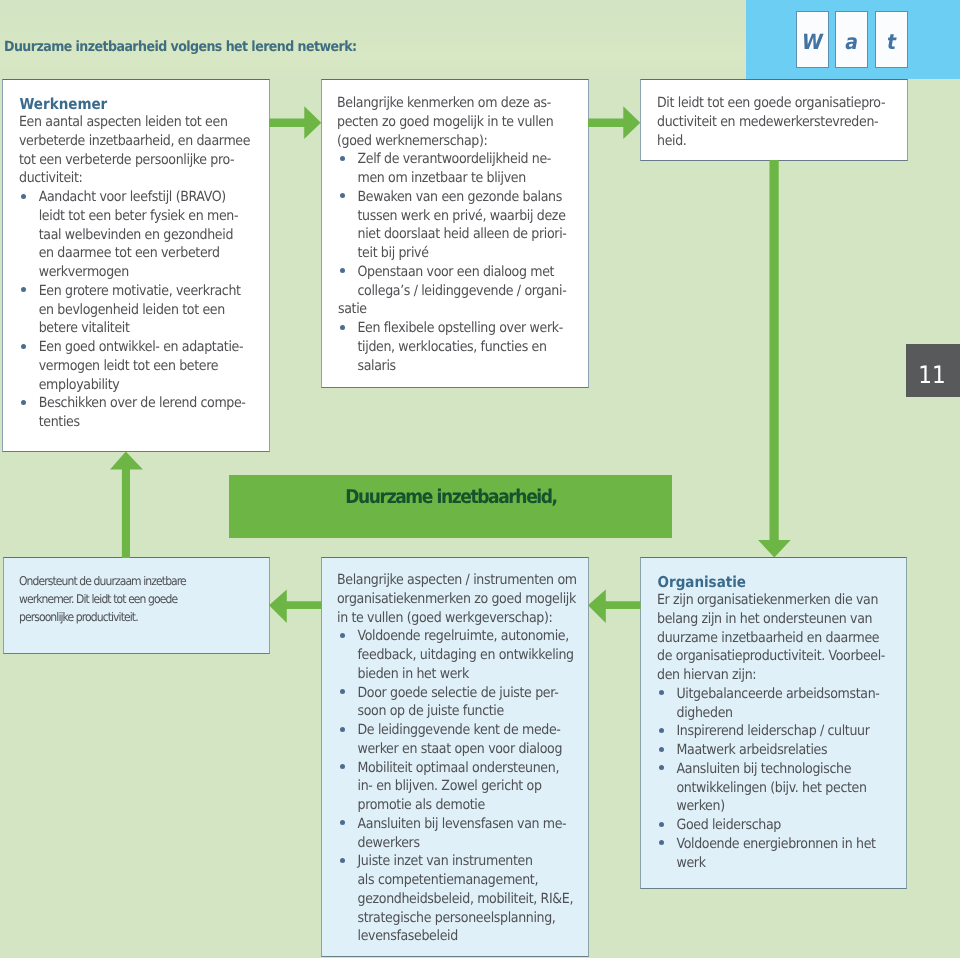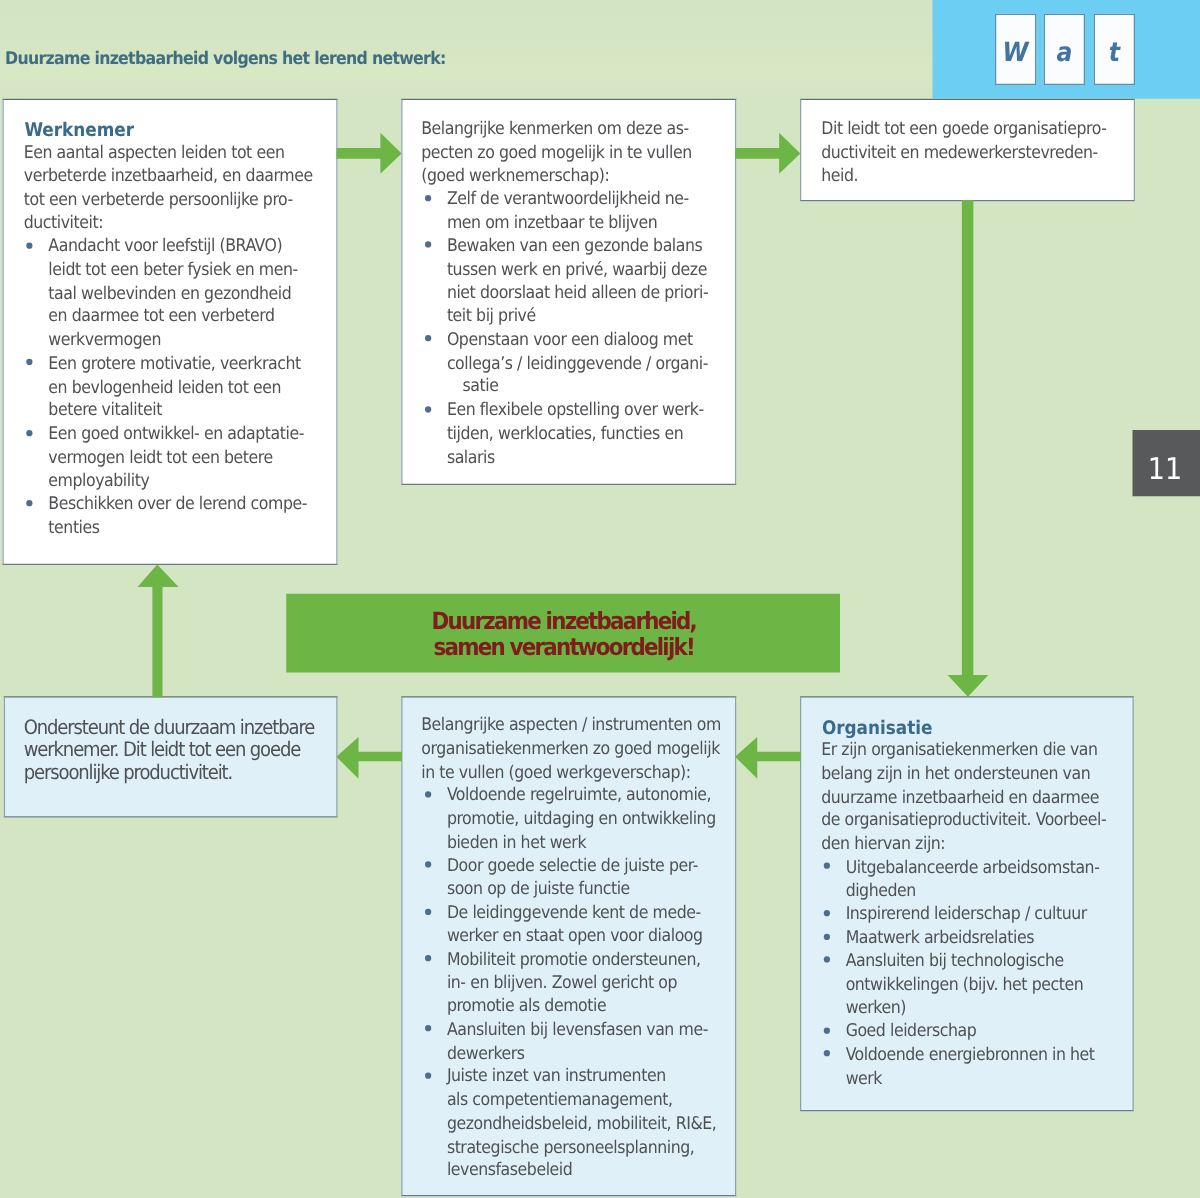--- a/index.html
+++ b/index.html
@@ -23,29 +23,29 @@
 
   
   .box{position:absolute;box-sizing:border-box;border:1px solid #8a9cb2;}
   .wbox{background:#ffffff;border-color:#8fa1b6;
       border-top-color:#5b6e68;border-bottom-color:#69798a;}
   .bbox{background:#dff0f9;border-color:#8aa3a8;
       border-top-color:#5e7370;border-bottom-color:#68808a;}
 
   
   .tx{position:absolute;white-space:pre;font-size:14px;letter-spacing:-0.35px;line-height:13px;color:#4f5053;}
-  .tx.big{font-size:16px;letter-spacing:-0.9px;}
+  .tx.big{font-size:12px;letter-spacing:-0.9px;}
   .hd{position:absolute;white-space:pre;font-size:15px;line-height:15px;
       font-weight:bold;color:#3a6a8c;}
   .bul{position:absolute;width:5px;height:5px;border-radius:50%;background:#4c6d8e;}
 
   
   #banner{position:absolute;left:229px;top:475px;width:443px;height:63px;background:#6db544;}
   .bt{position:absolute;white-space:pre;font-size:19px;letter-spacing:-1.4px;line-height:19px;font-weight:bold;
-      color:#7f1d1d;text-align:center;width:444px;left:0;}
+      color:#14532d;text-align:center;width:444px;left:0;}
 
   
   #pagenum{position:absolute;left:906px;top:344px;width:54px;height:53px;background:#58595b;}
   #pagenum span{position:absolute;left:5px;width:42px;top:31px;text-align:center;
       color:#fff;font-size:24px;line-height:0;letter-spacing:0px;}
 
   
   svg.arrow{position:absolute;display:block;}
   svg.arrow path{fill:#6db544;}
 </style>
@@ -66,21 +66,20 @@
         <span>t</span>
       </div>
   </div>
 
   <div id="pagenum">
       <span>11</span>
     </div>
 
   <div id="banner">
     <div class="bt" style="top:13px">Duurzame inzetbaarheid,</div>
-    <div class="bt" style="top:33.5px">samen verantwoordelijk!</div>
   </div>
 
   <div id="boxlayer">
   <div class="box wbox" style="left:2px;top:79px;width:268px;height:373px"></div>
   <div class="hd" style="left:19.5px;top:97px">Werknemer</div>
   <div class="tx" style="left:19px;top:116px">Een aantal aspecten leiden tot een</div>
   <div class="tx" style="left:19px;top:134.75px">verbeterde inzetbaarheid, en daarmee</div>
   <div class="tx" style="left:19px;top:153.5px">tot een verbeterde persoonlijke pro-</div>
   <div class="tx" style="left:19px;top:172.25px">ductiviteit:</div>
   <div class="bul" style="left:21px;top:193.7px"></div>
@@ -108,49 +107,49 @@
   <div class="tx" style="left:357.5px;top:153.25px">Zelf de verantwoordelijkheid ne-</div>
   <div class="tx" style="left:357.5px;top:172px">men om inzetbaar te blijven</div>
   <div class="bul" style="left:340px;top:193.45px"></div>
   <div class="tx" style="left:357.5px;top:190.75px">Bewaken van een gezonde balans</div>
   <div class="tx" style="left:357.5px;top:209.5px">tussen werk en privé, waarbij deze</div>
   <div class="tx" style="left:357.5px;top:228.25px">niet doorslaat heid alleen de priori-</div>
   <div class="tx" style="left:357.5px;top:247px">teit bij privé</div>
   <div class="bul" style="left:340px;top:268.45px"></div>
   <div class="tx" style="left:357.5px;top:265.75px">Openstaan voor een dialoog met</div>
   <div class="tx" style="left:357.5px;top:284.5px">collega’s / leidinggevende / organi-</div>
-  <div class="tx" style="left:370px;top:303.25px">satie</div>
+  <div class="tx" style="left:338px;top:303.25px">satie</div>
   <div class="bul" style="left:340px;top:324.7px"></div>
   <div class="tx" style="left:357.5px;top:322px">Een flexibele opstelling over werk-</div>
   <div class="tx" style="left:357.5px;top:340.75px">tijden, werklocaties, functies en</div>
   <div class="tx" style="left:357.5px;top:359.5px">salaris</div>
   <div class="box wbox" style="left:640px;top:79px;width:268px;height:82px"></div>
   <div class="tx" style="left:657px;top:97px">Dit leidt tot een goede organisatiepro-</div>
   <div class="tx" style="left:657px;top:115.75px">ductiviteit en medewerkerstevreden-</div>
   <div class="tx" style="left:657px;top:134.5px">heid.</div>
   <div class="box bbox" style="left:3px;top:557px;width:267px;height:97px"></div>
   <div class="tx big" style="left:19px;top:575px">Ondersteunt de duurzaam inzetbare</div>
   <div class="tx big" style="left:19px;top:593px">werknemer. Dit leidt tot een goede</div>
   <div class="tx big" style="left:19px;top:611px">persoonlijke productiviteit.</div>
   <div class="box bbox" style="left:321px;top:557px;width:268px;height:400px"></div>
   <div class="tx" style="left:337px;top:574px">Belangrijke aspecten / instrumenten om</div>
   <div class="tx" style="left:337px;top:592.75px">organisatiekenmerken zo goed mogelijk</div>
   <div class="tx" style="left:337px;top:611.5px">in te vullen (goed werkgeverschap):</div>
   <div class="bul" style="left:340px;top:632.95px"></div>
   <div class="tx" style="left:357.5px;top:630.25px">Voldoende regelruimte, autonomie,</div>
-  <div class="tx" style="left:357.5px;top:649px">promotie, uitdaging en ontwikkeling</div>
+  <div class="tx" style="left:357.5px;top:649px">feedback, uitdaging en ontwikkeling</div>
   <div class="tx" style="left:357.5px;top:667.75px">bieden in het werk</div>
   <div class="bul" style="left:340px;top:689.2px"></div>
   <div class="tx" style="left:357.5px;top:686.5px">Door goede selectie de juiste per-</div>
   <div class="tx" style="left:357.5px;top:705.25px">soon op de juiste functie</div>
   <div class="bul" style="left:340px;top:726.7px"></div>
   <div class="tx" style="left:357.5px;top:724px">De leidinggevende kent de mede-</div>
   <div class="tx" style="left:357.5px;top:742.75px">werker en staat open voor dialoog</div>
   <div class="bul" style="left:340px;top:764.2px"></div>
-  <div class="tx" style="left:357.5px;top:761.5px">Mobiliteit promotie ondersteunen,</div>
+  <div class="tx" style="left:357.5px;top:761.5px">Mobiliteit optimaal ondersteunen,</div>
   <div class="tx" style="left:357.5px;top:780.25px">in- en blijven. Zowel gericht op</div>
   <div class="tx" style="left:357.5px;top:799px">promotie als demotie</div>
   <div class="bul" style="left:340px;top:820.45px"></div>
   <div class="tx" style="left:357.5px;top:817.75px">Aansluiten bij levensfasen van me-</div>
   <div class="tx" style="left:357.5px;top:836.5px">dewerkers</div>
   <div class="bul" style="left:340px;top:857.95px"></div>
   <div class="tx" style="left:357.5px;top:855.25px">Juiste inzet van instrumenten</div>
   <div class="tx" style="left:357.5px;top:874px">als competentiemanagement,</div>
   <div class="tx" style="left:357.5px;top:892.75px">gezondheidsbeleid, mobiliteit, RI&amp;E,</div>
   <div class="tx" style="left:357.5px;top:911.5px">strategische personeelsplanning,</div>

